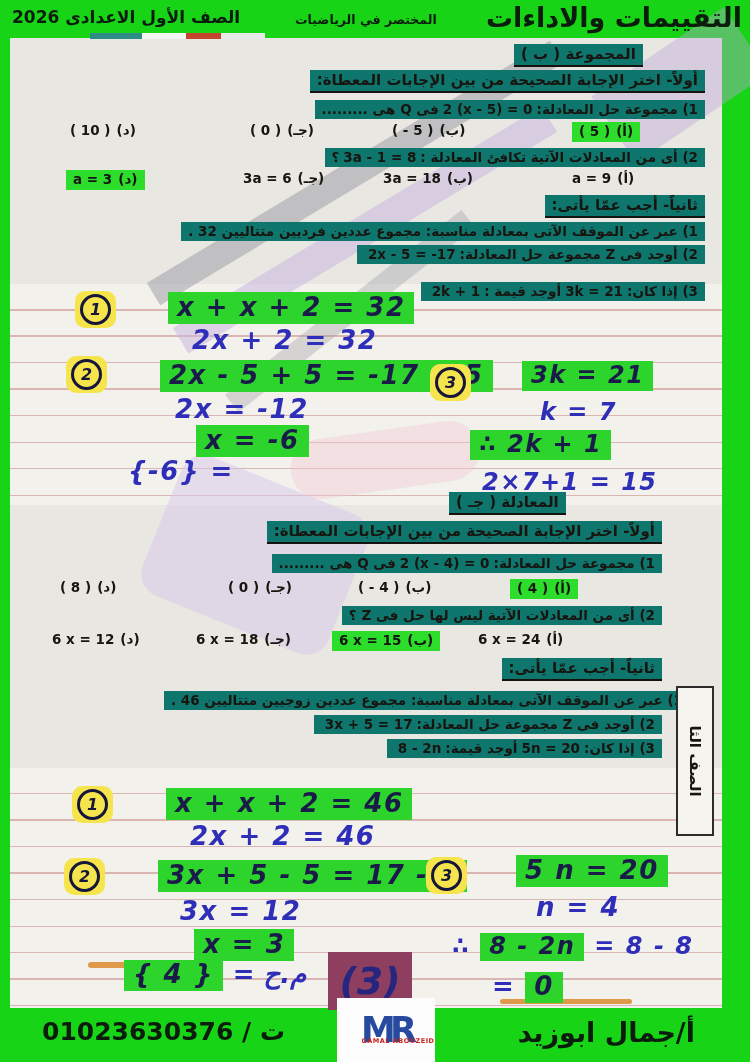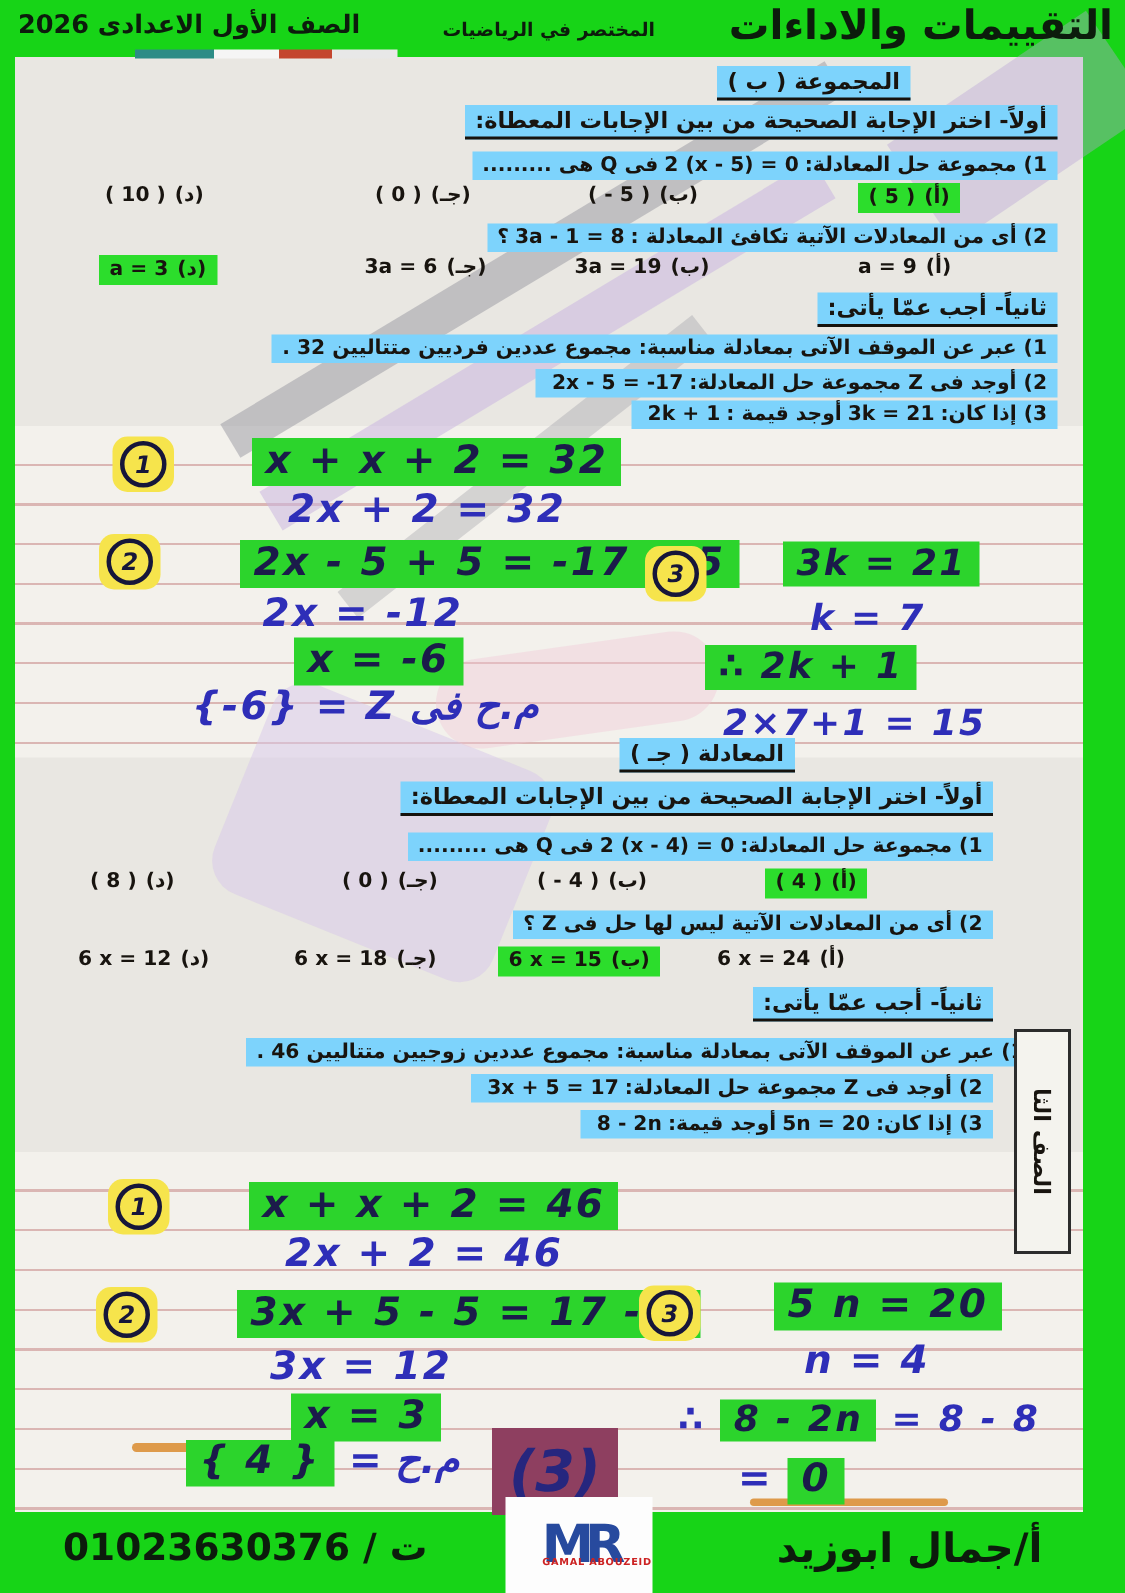--- a/index.html
+++ b/index.html
@@ -8,21 +8,21 @@
   .abs{position:absolute;}
   .paper{left:10px;top:38px;width:712px;height:970px;background:#e9e7e2;z-index:0;}
   .ruled{background-color:#f3f1ec;
          background-image:repeating-linear-gradient(180deg,
            rgba(0,0,0,0) 0px, rgba(0,0,0,0) 25px,
            rgba(188,110,110,.45) 25px, rgba(188,110,110,.45) 26.5px);
          z-index:1;}
   .wm{z-index:2;pointer-events:none;}
   .ct{z-index:3;}
   .printed{font-weight:bold;color:#18140f;font-size:13.5px;line-height:1.25;}
-  .yhl{background:#7dd3fc;padding:1px 7px 2px;}
+  .yhl{background:#0f766e;padding:1px 7px 2px;margin-left:36px;}
   .ghl{background:#2cdd2c;padding:1px 7px 2px;}
   .uline{border-bottom:2.5px solid #16120d;padding-bottom:2px;}
   .mathseg{margin:0 4px;}
   .opt{display:flex;gap:6px;align-items:center;white-space:nowrap;}
   .hw{font-style:italic;font-weight:bold;letter-spacing:1.5px;color:#2e2eb8;
       font-size:26px;white-space:nowrap;line-height:1.1;padding-left:40px;}
   .hwd{color:#1b1b4a;}
   .ghw{background:#2cd42c;padding:0 9px 2px;}
   .circ-outer{background:#f6e44c;border-radius:10px;padding:3px 5px;display:inline-block;}
   .circ{display:flex;align-items:center;justify-content:center;width:25px;height:25px;
@@ -103,21 +103,21 @@
       <span>2) أى من المعادلات الآتية تكافئ المعادلة :</span><span class="mathseg" dir="ltr">3a - 1 = 8</span><span>؟</span>
     </span>
   </div>
 
   <div class="abs ct printed opt" style="left:572px;top:170px;" dir="rtl">
     <span>(أ)</span>
       <span dir="ltr">a = 9</span>
   </div>
   <div class="abs ct printed opt" style="left:383px;top:170px;" dir="rtl">
     <span>(ب)</span>
-      <span dir="ltr">3a = 19</span>
+      <span dir="ltr">3a = 18</span>
   </div>
   <div class="abs ct printed opt" style="left:243px;top:170px;" dir="rtl">
     <span>(جـ)</span>
       <span dir="ltr">3a = 6</span>
   </div>
   <div class="abs ct printed opt" style="left:66px;top:170px;" dir="rtl">
     <span class="ghl" style="display:flex;gap:6px;">
         <span>(د)</span>
         <span dir="ltr">a = 3</span>
       </span>
@@ -127,21 +127,21 @@
     <span class="printed yhl uline" style="font-size:15px;">ثانياً- أجب عمّا يأتى:</span>
   </div>
   <div class="abs ct" style="right:45px;top:221px;" dir="rtl">
     <span class="printed yhl">1) عبر عن الموقف الآتى بمعادلة مناسبة: مجموع عددين فرديين متتاليين 32 .</span>
   </div>
   <div class="abs ct" style="right:45px;top:244px;" dir="rtl">
     <span class="printed yhl">
       <span>2) أوجد فى Z مجموعة حل المعادلة:</span><span class="mathseg" dir="ltr">2x - 5 = -17</span>
     </span>
   </div>
-  <div class="abs ct" style="right:45px;top:265px;padding-left:20px;" dir="rtl">
+  <div class="abs ct" style="right:45px;top:281px;padding-left:20px;" dir="rtl">
     <span class="printed yhl">
       <span>3) إذا كان:</span><span class="mathseg" dir="ltr">3k = 21</span><span>أوجد قيمة :</span><span class="mathseg" dir="ltr">2k + 1</span>
     </span>
   </div>
 
   <div class="abs ct circ-outer" style="left:75px;top:291px;">
       <span class="circ">1</span>
     </div>
   <div class="abs ct hw" style="left:128px;top:293px;"><span class="ghw hwd">x + x + 2 = 32</span></div>
   <div class="abs ct hw" style="left:152px;top:326px;"><span>2x + 2 = 32</span></div>
@@ -156,21 +156,20 @@
   <div class="abs ct hw" style="left:482px;top:362px;font-size:24px;"><span class="ghw hwd">3k = 21</span></div>
 
   <div class="abs ct hw" style="left:135px;top:395px;"><span>2x = -12</span></div>
   <div class="abs ct hw" style="left:500px;top:399px;font-size:24px;"><span>k = 7</span></div>
 
   <div class="abs ct hw" style="left:156px;top:426px;"><span class="ghw hwd">x = -6</span></div>
   <div class="abs ct hw" style="left:430px;top:431px;font-size:24px;"><span class="ghw hwd">∴ 2k + 1</span></div>
 
   <div class="abs ct hw flexrow" style="left:88px;top:457px;">
     <span>{-6} =</span>
-      <span dir="rtl">م.ح فى Z</span>
   </div>
   <div class="abs ct hw" style="left:442px;top:469px;font-size:24px;"><span>2×7+1 =  15</span></div>
 
   <div class="abs ct" style="left:413px;top:492px;" dir="rtl">
     <span class="printed yhl uline" style="font-size:15px;">المعادلة ( جـ )</span>
   </div>
 
   <div class="abs ct" style="right:88px;top:521px;" dir="rtl">
     <span class="printed yhl uline" style="font-size:15px;">أولاً- اختر الإجابة الصحيحة من بين الإجابات المعطاة:</span>
   </div>

